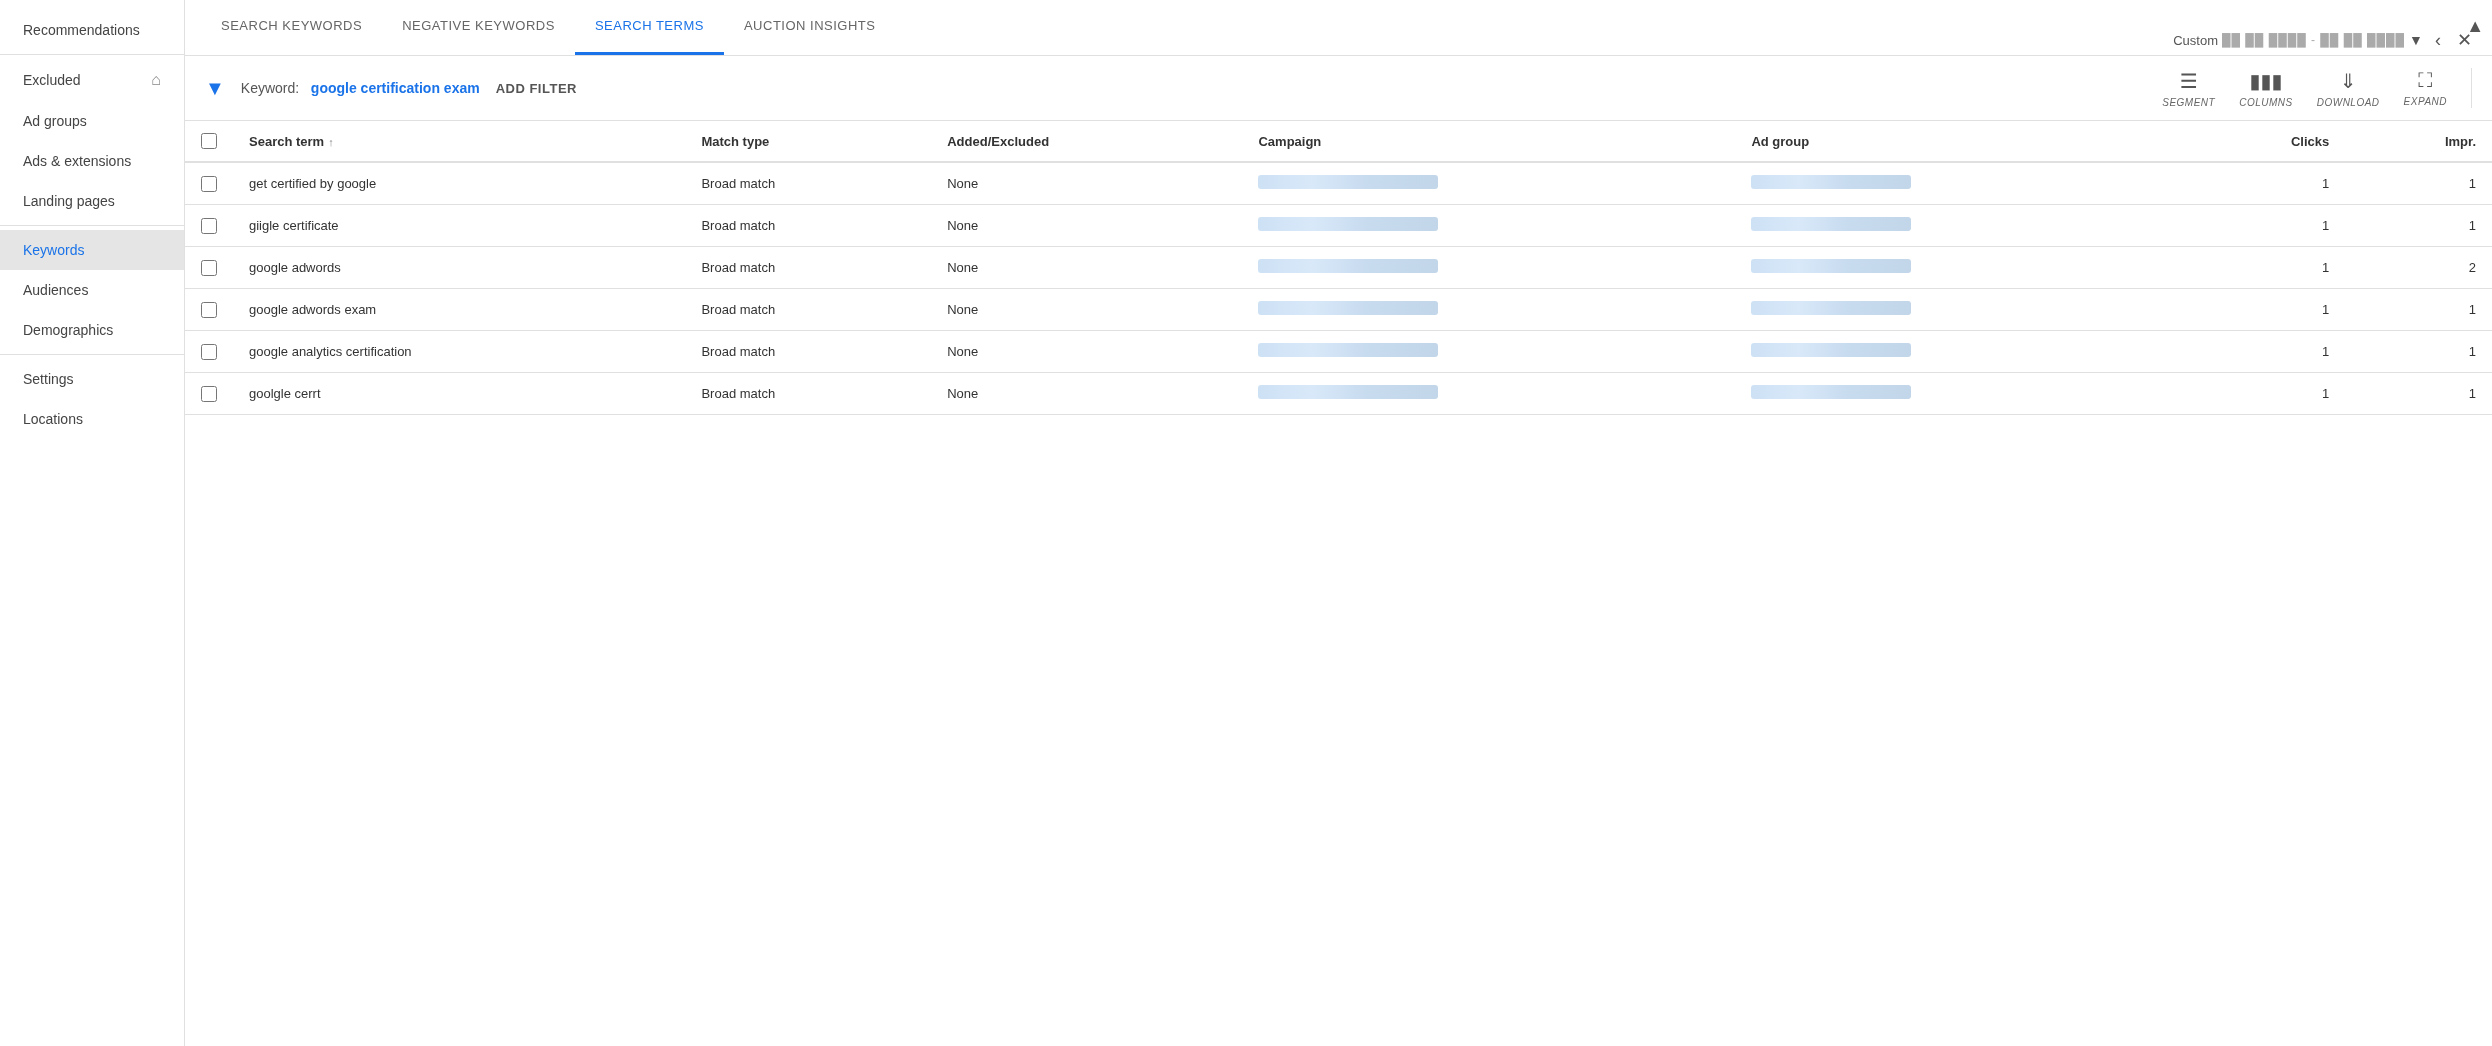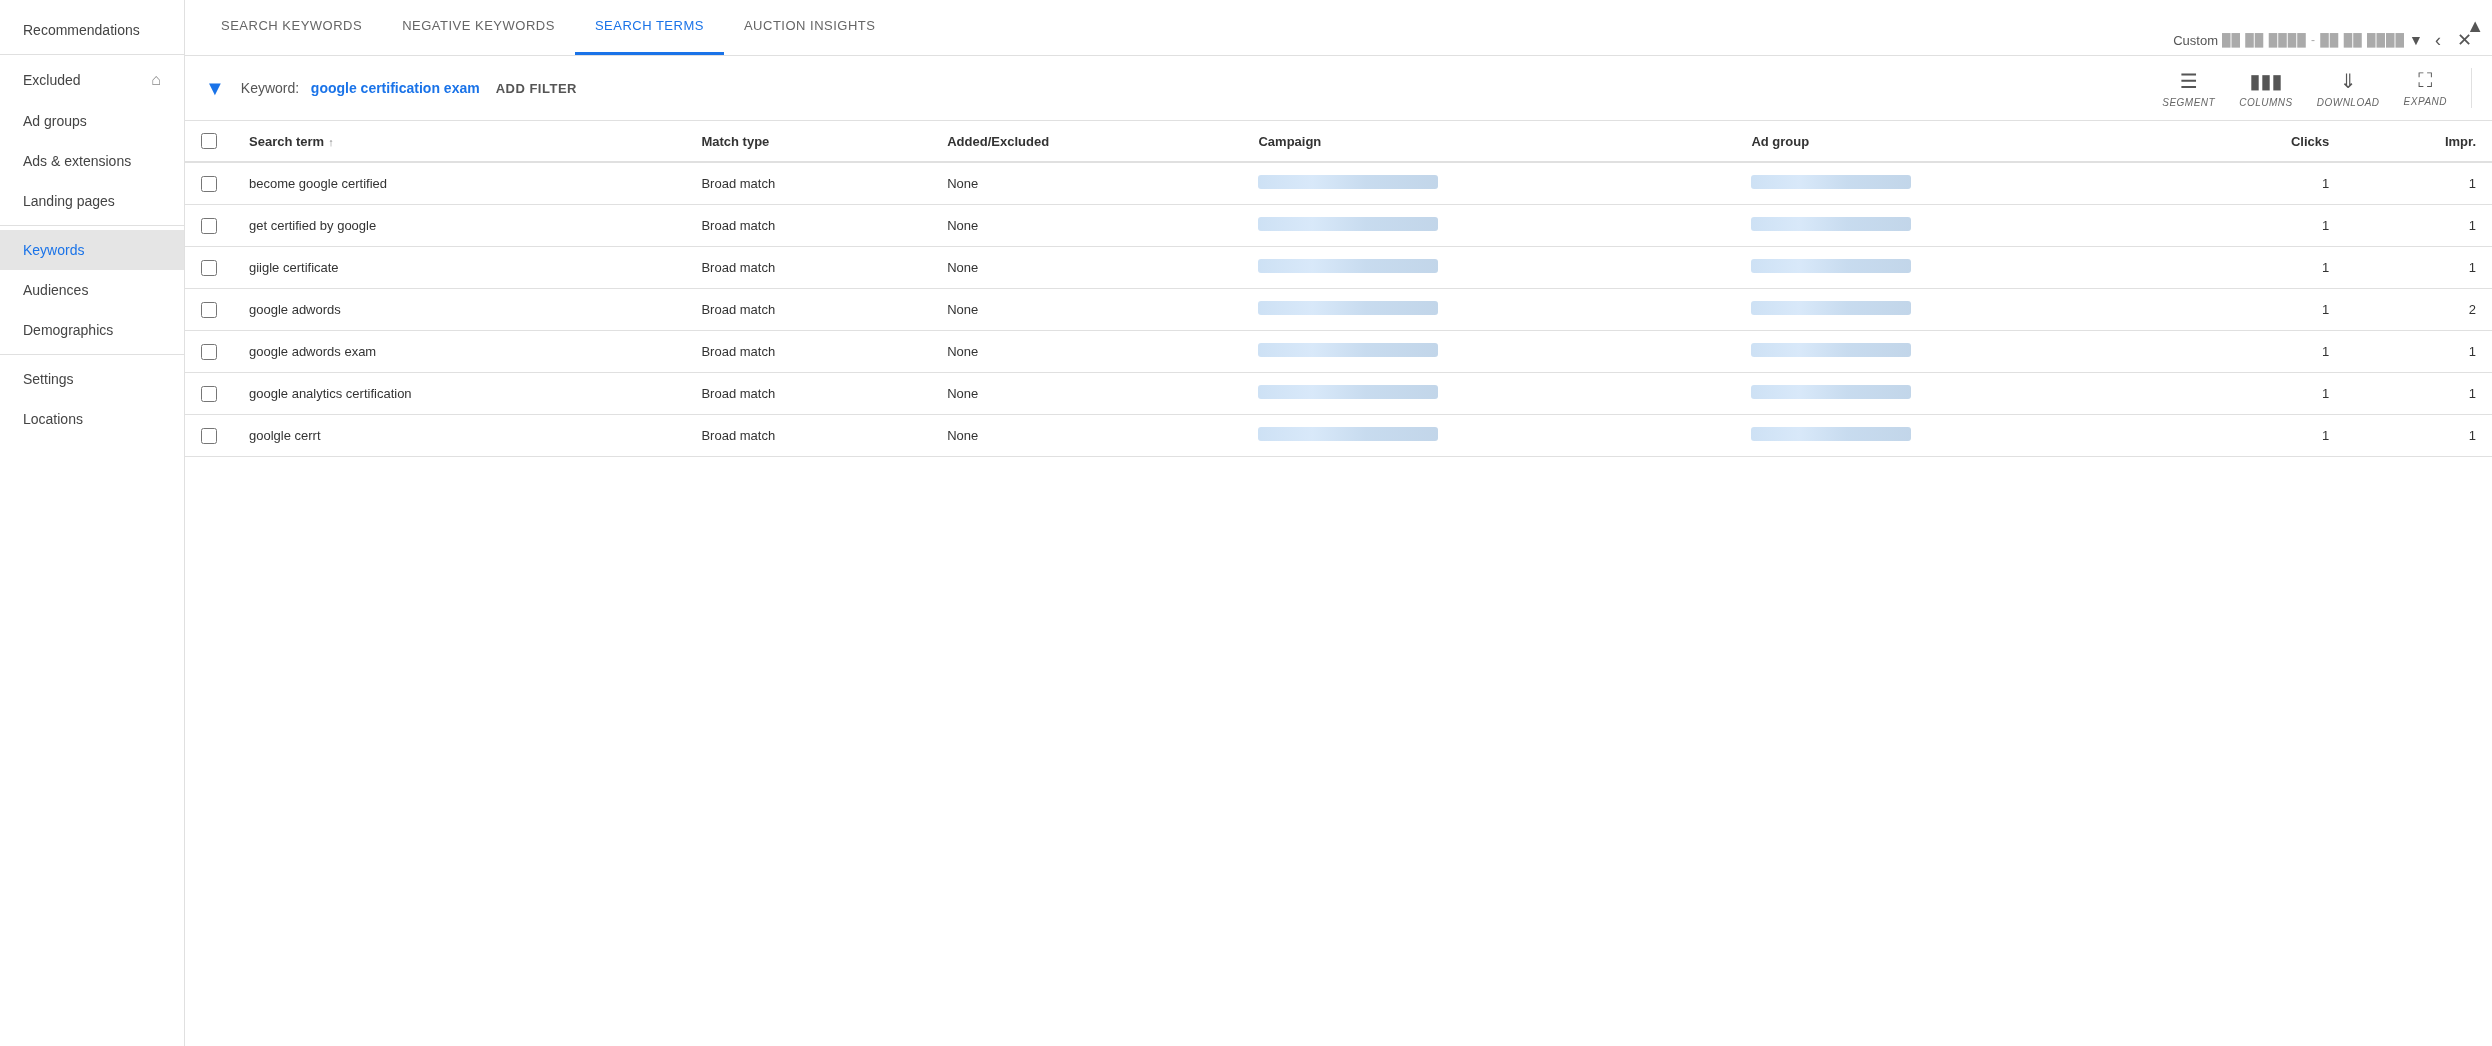--- a/index.html
+++ b/index.html
@@ -323,34 +323,20 @@
             <th><span>Match type</span></th>
             <th><span>Added/Excluded</span></th>
             <th><span>Campaign</span></th>
             <th><span>Ad group</span></th>
             <th class="right"><span>Clicks</span></th>
             <th class="right"><span>Impr.</span></th>
           </tr>
       </thead>
       <tbody id="table-body">
 
-      <tr>
-            <td class="checkbox-cell">
-              <div class="cb-wrapper">
-                <input type="checkbox" style="">
-              </div>
-            </td>
-            <td><span>become google certified</span></td>
-            <td><span>Broad match</span></td>
-            <td><span>None</span></td>
-            <td><span class="blurred-cell"></span></td>
-            <td><span class="blurred-cell-sm"></span></td>
-            <td class="right"><span>1</span></td>
-            <td class="right"><span>1</span></td>
-          </tr>
           <tr>
             <td class="checkbox-cell">
               <div class="cb-wrapper">
                 <input type="checkbox" style="">
               </div>
             </td>
             <td><span>get certified by google</span></td>
             <td><span>Broad match</span></td>
             <td><span>None</span></td>
             <td><span class="blurred-cell"></span></td>

